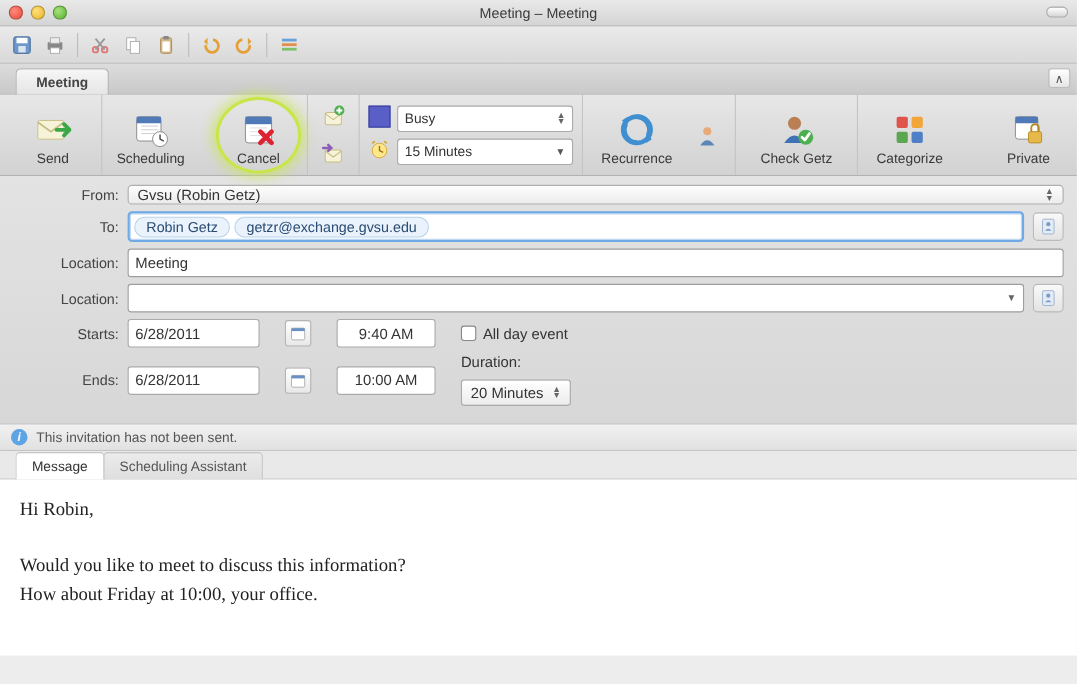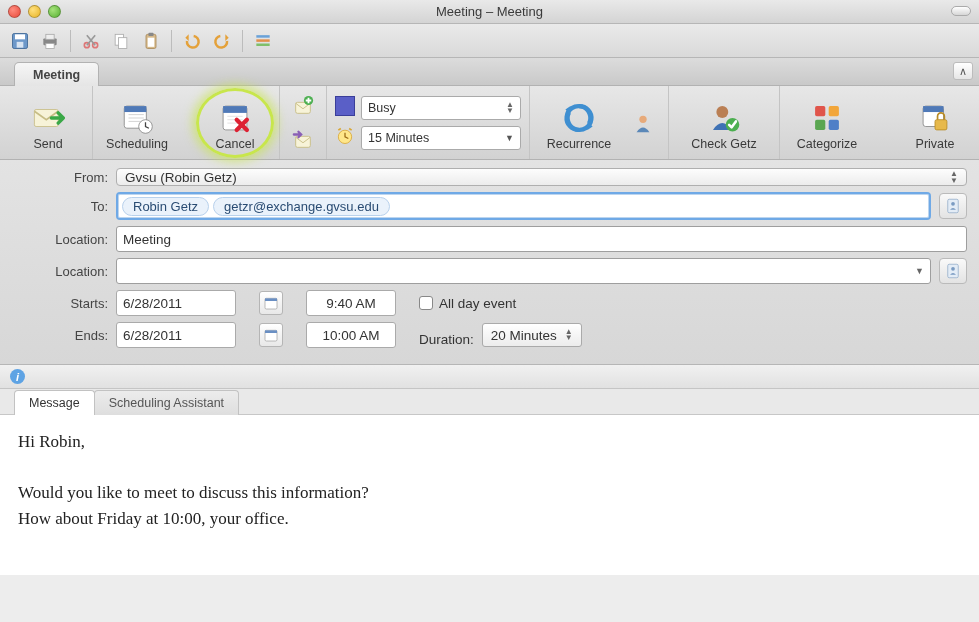--- a/index.html
+++ b/index.html
@@ -161,21 +161,21 @@
   .addrbook svg{width:18px;height:18px;}
   .field.has-caret .caret{margin-left:auto;font-size:9px;color:#666;}
 
   .dateblock { display:flex; align-items:center; gap:23px; }
   .datebox { width:120px; height:26px; background:#fff;border:1px solid #aaa;border-radius:3px;display:flex;align-items:center;padding:0 6px;font-size:13.5px;}
   .cal-icon { width:24px;height:24px;border:1px solid #b5b5b5;border-radius:3px;background:linear-gradient(#fff,#e8e8e8);display:flex;align-items:center;justify-content:center;}
   .cal-icon svg{width:16px;height:16px;}
   .timebox { width:90px; height:26px; background:#fff;border:1px solid #aaa;border-radius:3px;display:flex;align-items:center;justify-content:center;font-size:13.5px;}
   .allday { display:flex;align-items:center;gap:6px;font-size:13.5px;color:#333;}
   .allday .cb{width:14px;height:14px;border:1px solid #888;border-radius:3px;background:#fff;}
-  .duration { display:flex;align-items:flex-end;gap:8px;font-size:13.5px;color:#333;}
+  .duration { display:flex;align-items:flex-start;gap:8px;font-size:13.5px;color:#333;flex-direction:column;}
   .dur-select{height:24px;border:1px solid #aaa;border-radius:3px;background:linear-gradient(#fff,#ececec);display:flex;align-items:center;padding:0 8px;gap:8px;}
   .dur-select .stepper{display:flex;flex-direction:column;line-height:6px;font-size:8px;color:#666;}
 
   
   .infobar{
     height:24px;background:linear-gradient(#f1f1f1,#e1e1e1);
     border-bottom:1px solid #c5c5c5;display:flex;align-items:center;gap:8px;padding:0 10px;
     color:#555;font-size:12.5px;
   }
   .infobar .info-i{
@@ -509,20 +509,21 @@
             </span>
         </div>
       </div>
     </div>
   </div>
 
 </div>
 
 <div class="infobar">
   <span class="info-i">i</span>
+  <span>This invitation has not been sent.</span>
 </div>
 
 <div class="bodytabs">
   <div class="btab">Message</div>
   <div class="btab inactive">Scheduling Assistant</div>
 </div>
 
 <div class="message">
   <span style="white-space:pre-line;">Hi Robin,
 

